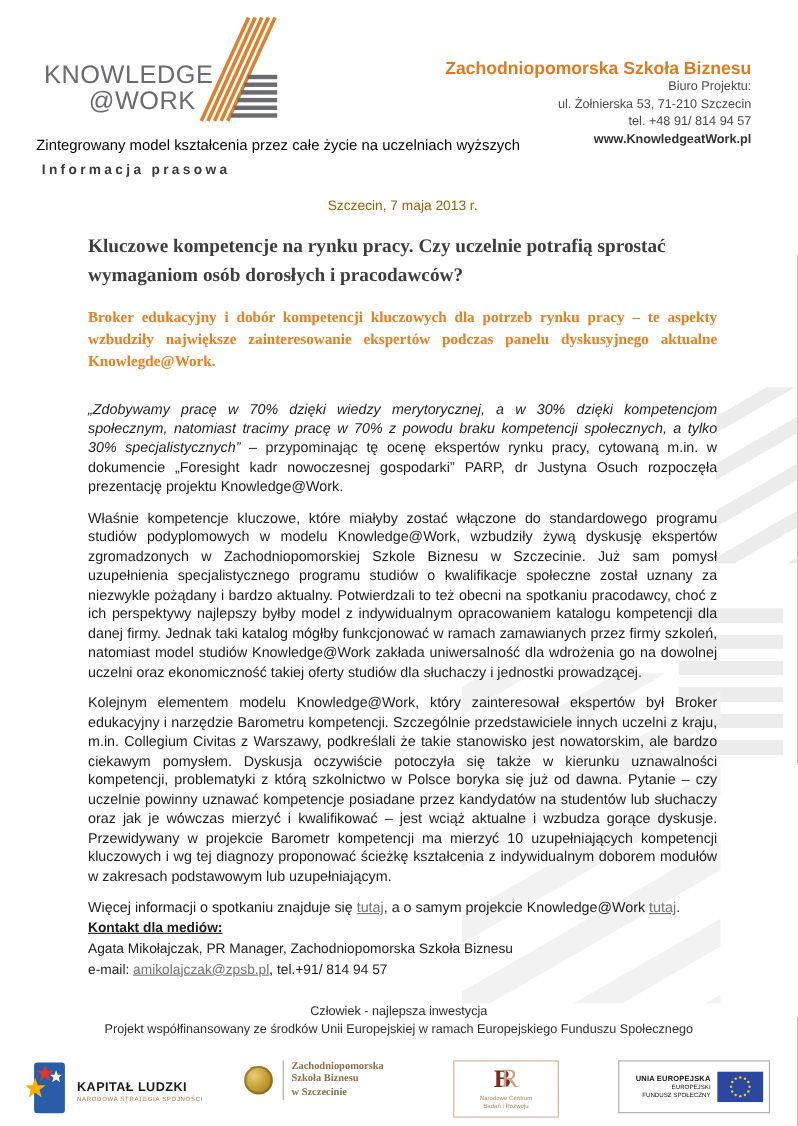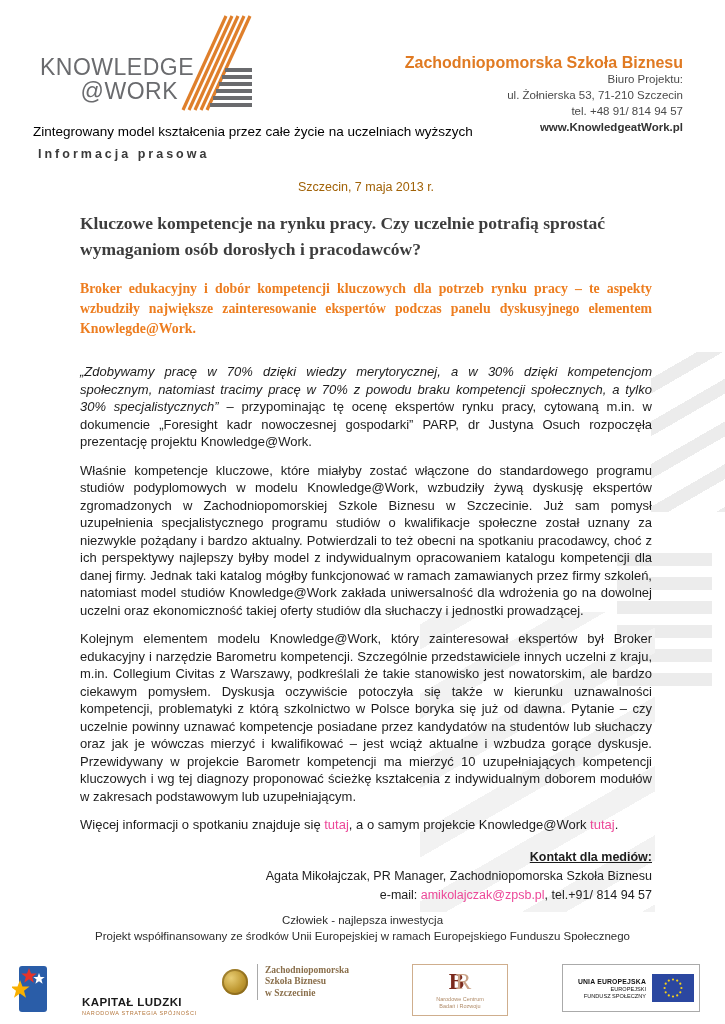--- a/index.html
+++ b/index.html
@@ -34,30 +34,30 @@
   
   .content{position:absolute; left:80px; top:180px; width:572px; z-index:1;}
   .dateline{text-align:center; font-size:12.5px; color:#a16207; padding-right:0;}
   .title{font-family:"Liberation Serif", serif; font-weight:bold; color:#3d3d3d;
     font-size:17.5px; line-height:26px; margin:16px 0 0 0;}
   .lead{font-family:"Liberation Serif", serif; font-weight:bold; color:#ed7d1f;
     font-size:13.8px; line-height:20px; text-align:justify; margin:17px 0 0 0;}
   p.body{font-size:13px; line-height:17.5px; text-align:justify; margin:11px 0 0 0; color:#1d1d1d;}
   p.body.first{margin-top:24px;}
   .it{font-style:italic;}
-  a.link{color:#ec4899; cursor:pointer;}
-  .media-contact{margin-top:14px; text-align:right; font-size:12.5px; line-height:19px; color:#1d1d1d;}
+  a.link{color:#737373; text-decoration:underline; cursor:pointer;}
+  .media-contact{text-align:left; font-size:12.5px; line-height:19px; color:#1d1d1d;}
   .mc-head{font-weight:bold; text-decoration:underline;}
   
   .footer{position:absolute; left:0; right:0; top:912px; z-index:2;}
   .footer-text{text-align:center; font-size:11.5px; line-height:16px; color:#2e2e2e;}
   .logos-row{position:relative; height:62px; margin-top:20px;}
   .logo-item{position:absolute; top:0;}
   
-  .kl{left:12px; display:flex; align-items:flex-end;gap:24px;}
+  .kl{left:24px; display:flex; align-items:center;}
   .kl-text{margin-left:8px; padding-top:6px;}
   .kl-title{font-size:11.5px; font-weight:bold; color:#1a1a1a; letter-spacing:.4px;}
   .kl-sub{font-size:5.5px; color:#b5773d; letter-spacing:.6px; margin-top:2px;}
   
   .zpsb{left:222px; display:flex; align-items:center;}
   .zpsb-coin{width:26px; height:26px; border-radius:50%;
     background:radial-gradient(circle at 35% 35%, #e8cd74, #bd962f 55%, #8f6d1d);
     box-shadow:inset 0 0 0 2px rgba(120,90,20,.55);}
   .zpsb-sep{width:1px; height:36px; background:#a9a9a9; margin:0 7px 0 9px;}
   .zpsb-text{font-family:"Liberation Serif", serif; font-weight:bold; font-size:9.5px;
@@ -120,21 +120,21 @@
       <div>Biuro Projektu:</div>
       <div>ul. Żołnierska 53, 71-210 Szczecin</div>
       <div>tel. +48 91/ 814 94 57</div>
       <div class="site">www.KnowledgeatWork.pl</div>
     </div>
   </div>
 
   <div class="content">
     <div class="dateline">Szczecin, 7 maja 2013 r.</div>
     <h1 class="title">Kluczowe kompetencje na rynku pracy.  Czy uczelnie potrafią sprostać wymaganiom osób dorosłych i pracodawców?</h1>
-    <p class="lead">Broker edukacyjny i dobór kompetencji kluczowych dla potrzeb rynku pracy – te aspekty wzbudziły największe zainteresowanie ekspertów podczas panelu dyskusyjnego elementem Knowlegde@Work.</p>
+    <p class="lead">Broker edukacyjny i dobór kompetencji kluczowych dla potrzeb rynku pracy – te aspekty wzbudziły największe zainteresowanie ekspertów podczas panelu dyskusyjnego aktualne Knowlegde@Work.</p>
 
     <p class="body first"><span class="it">„Zdobywamy pracę w 70% dzięki wiedzy merytorycznej, a w 30% dzięki kompetencjom społecznym, natomiast tracimy pracę w 70% z powodu braku kompetencji społecznych, a tylko 30% specjalistycznych”</span><span> – przypominając tę ocenę ekspertów rynku pracy, cytowaną m.in. w dokumencie „Foresight kadr nowoczesnej gospodarki” PARP, dr Justyna Osuch rozpoczęła prezentację projektu Knowledge@Work.</span></p>
 
     <p class="body">Właśnie kompetencje kluczowe, które miałyby zostać włączone do standardowego programu studiów podyplomowych w modelu Knowledge@Work, wzbudziły żywą dyskusję ekspertów zgromadzonych w Zachodniopomorskiej Szkole Biznesu w Szczecinie. Już sam pomysł uzupełnienia specjalistycznego programu studiów o kwalifikacje społeczne został uznany za niezwykle pożądany i bardzo aktualny. Potwierdzali to też obecni na spotkaniu pracodawcy, choć z ich perspektywy najlepszy byłby model z indywidualnym opracowaniem katalogu kompetencji dla danej firmy. Jednak taki katalog mógłby funkcjonować w ramach zamawianych przez firmy szkoleń, natomiast model studiów Knowledge@Work zakłada uniwersalność dla wdrożenia go na dowolnej uczelni oraz ekonomiczność takiej oferty studiów dla słuchaczy i jednostki prowadzącej.</p>
     <p class="body">Kolejnym elementem modelu Knowledge@Work, który zainteresował ekspertów był Broker edukacyjny i narzędzie Barometru kompetencji. Szczególnie przedstawiciele innych uczelni z kraju, m.in. Collegium Civitas z Warszawy, podkreślali że takie stanowisko jest nowatorskim, ale bardzo ciekawym pomysłem. Dyskusja oczywiście potoczyła się także w kierunku uznawalności kompetencji, problematyki z którą szkolnictwo w Polsce boryka się już od dawna. Pytanie – czy uczelnie powinny uznawać kompetencje posiadane przez kandydatów na studentów lub słuchaczy oraz jak je wówczas mierzyć i kwalifikować – jest wciąż aktualne i wzbudza gorące dyskusje. Przewidywany w projekcie Barometr kompetencji ma mierzyć 10 uzupełniających kompetencji kluczowych i wg tej diagnozy proponować ścieżkę kształcenia z indywidualnym doborem modułów w zakresach podstawowym lub uzupełniającym.</p>
 
     <p class="body"><span>Więcej informacji o spotkaniu znajduje się </span><a class="link">tutaj</a><span>, a o samym projekcie Knowledge@Work </span><a class="link">tutaj</a><span>.</span></p>
 
     <div class="media-contact">
       <div class="mc-head">Kontakt dla mediów:</div>

